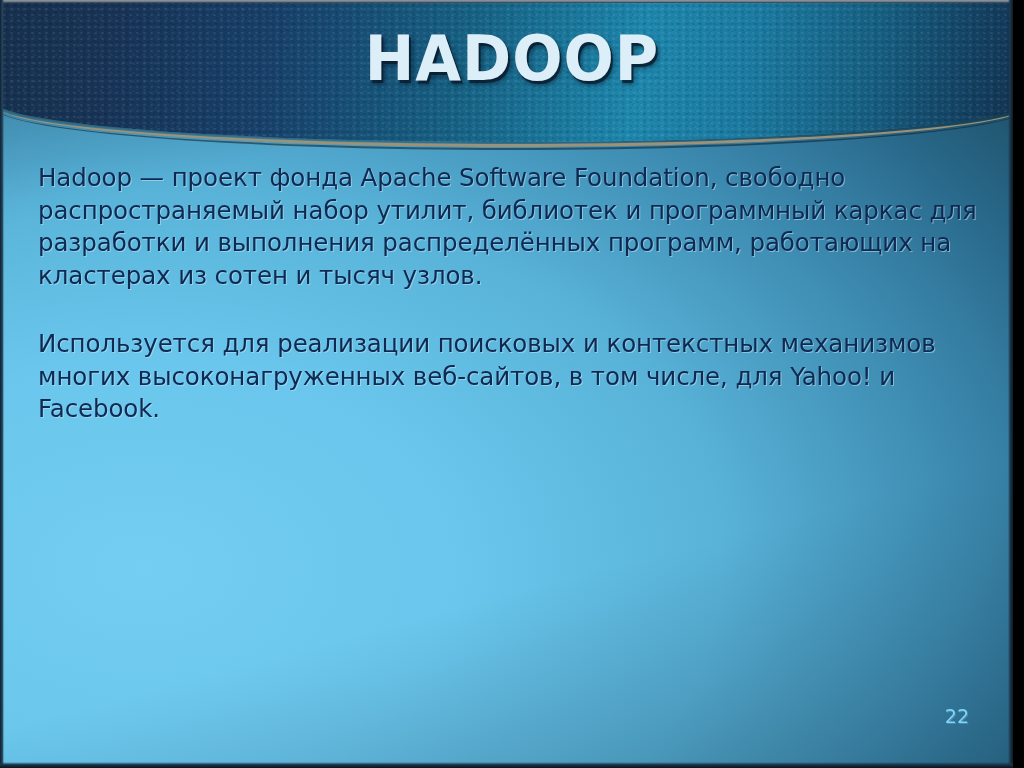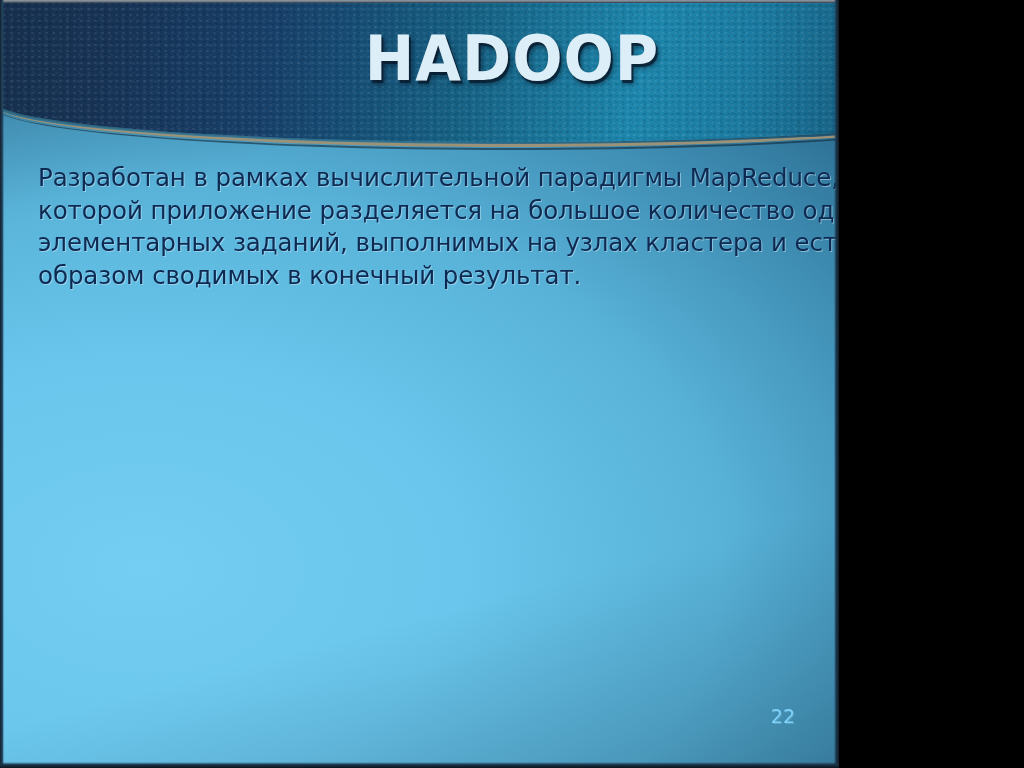--- a/index.html
+++ b/index.html
@@ -11,21 +11,21 @@
   body {
     width: 1024px;
     height: 768px;
     overflow: hidden;
     font-family: "Liberation Sans", "DejaVu Sans", sans-serif;
   }
 
   
   .slide {
     position: relative;
-    width: 839px;
+    width: 1013px;
     height: 768px;
     overflow: hidden;
     box-sizing: border-box;
     background: #0f2236;
   }
 
   
   .frame-top-rule {
     position: absolute;
     left: 0; top: 0;
@@ -229,21 +229,22 @@
     <div class="banner">
       <div class="banner-tex"></div>
       <div class="banner-tex2"></div>
     </div>
     <div class="banner-edge-shadow"></div>
     <div class="banner-edge"></div>
     <div class="title">HADOOP</div>
   </div>
 
   <div class="content">
-    <p class="para">Разработан в рамках вычислительной парадигмы MapReduce, согласно которой приложение разделяется на большое количество одинаковых элементарных заданий, выполнимых на узлах кластера и естественным образом сводимых в конечный результат.</p>
+    <p class="para">Hadoop — проект фонда Apache Software Foundation, свободно распространяемый набор утилит, библиотек и программный каркас для разработки и выполнения распределённых программ, работающих на кластерах из сотен и тысяч узлов.</p>
+    <p class="para">Используется для реализации поисковых и контекстных механизмов многих высоконагруженных веб-сайтов, в том числе, для Yahoo! и Facebook.</p>
   </div>
 
   <div class="page-number">22</div>
 
   <div class="frame-top-rule"></div>
   <div class="frame-left-rule"></div>
   <div class="frame-right-rule"></div>
   <div class="frame-bottom-rule"></div>
 
 </div>

